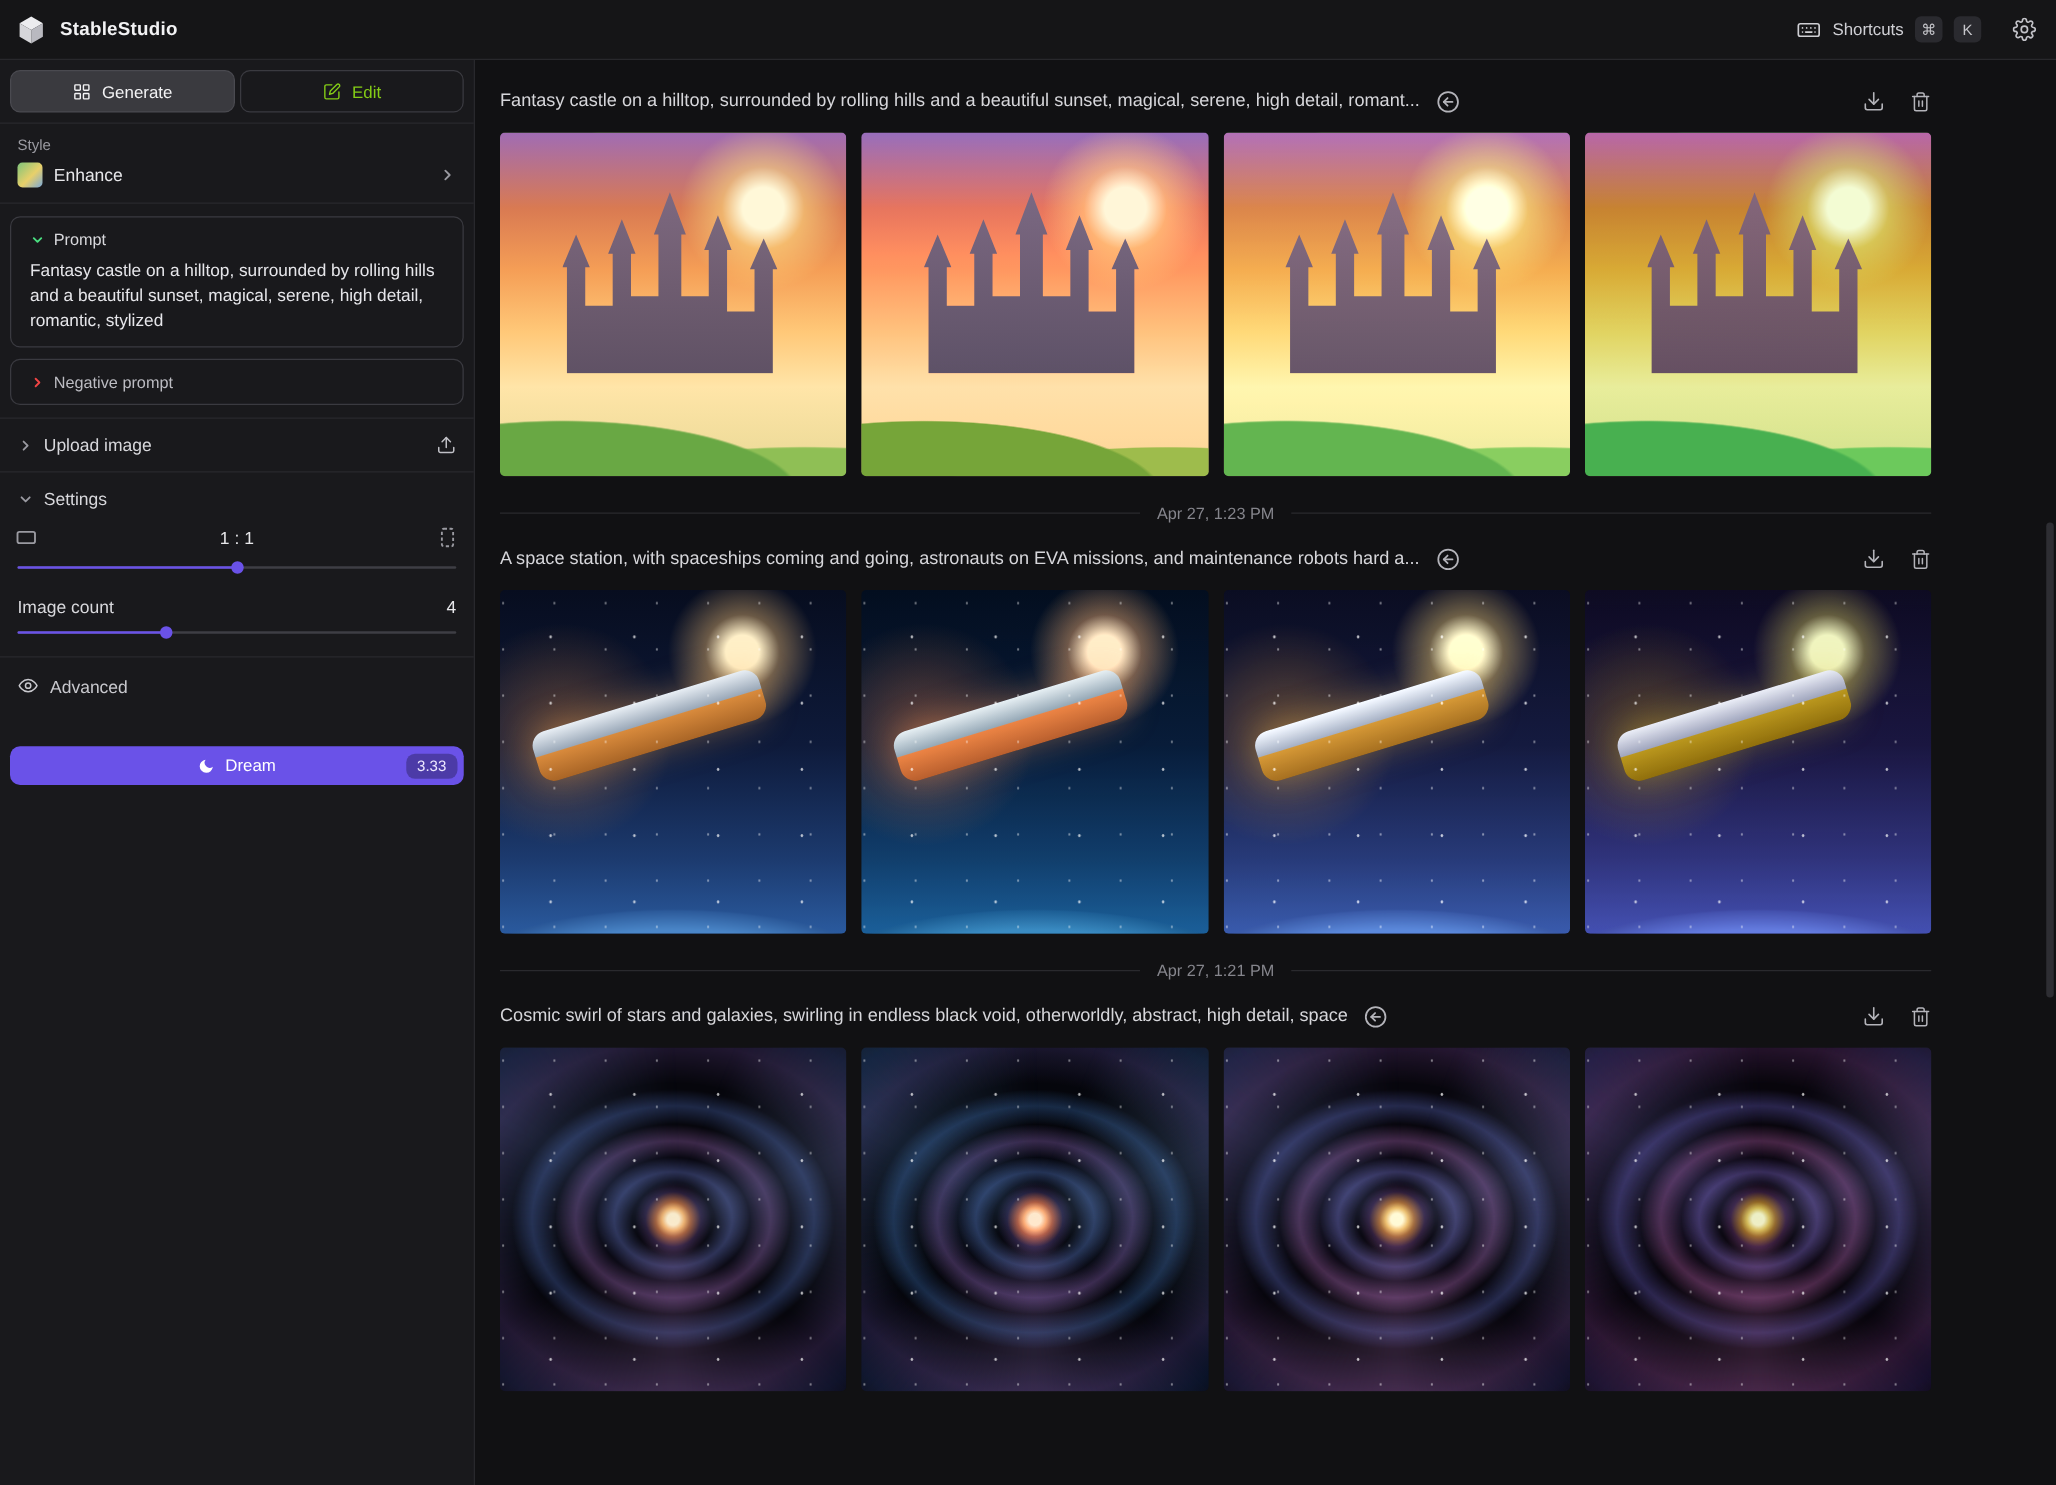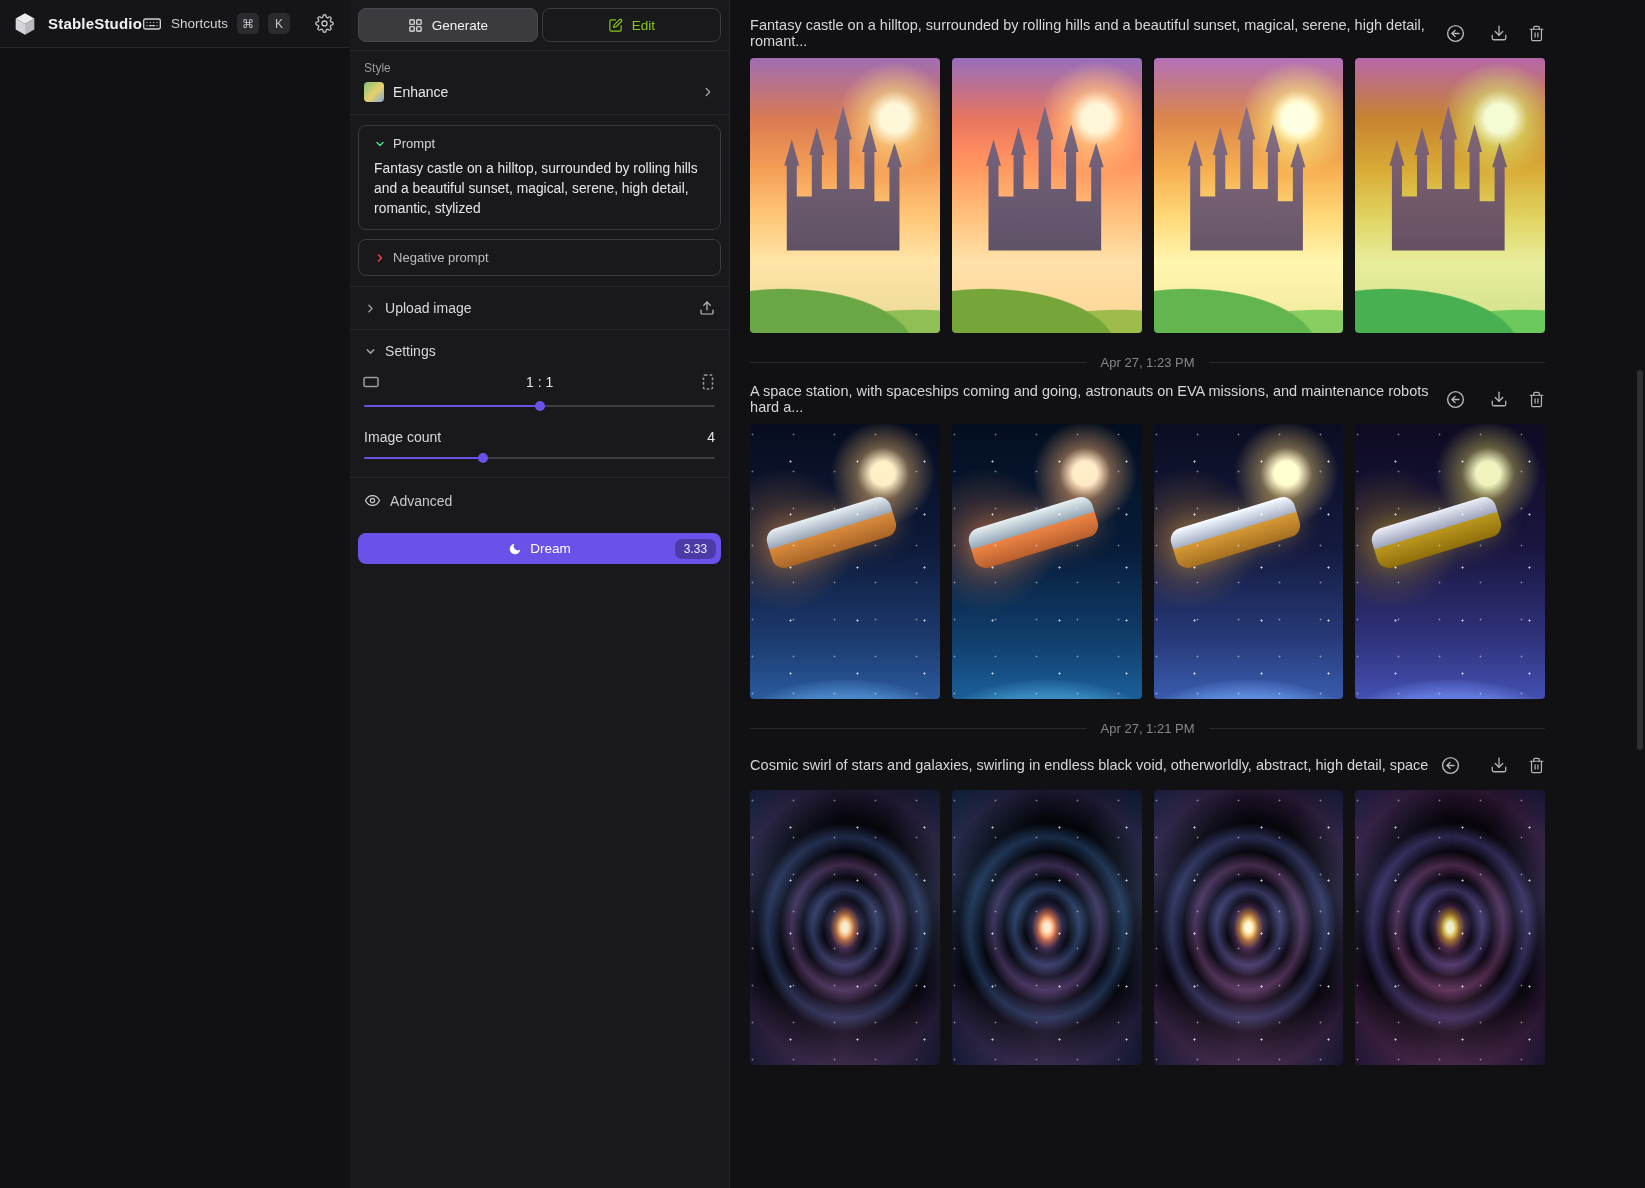--- a/index.html
+++ b/index.html
@@ -1,20 +1,20 @@
 <!DOCTYPE html>
 <html style="--accent: #6a52e8; --green: #4ade80; --red: #ef4444;"><head>
 <meta charset="utf-8">
 <style>
   html,body{width:1645px;height:1188px;margin:0;overflow:hidden;background:#111113;
     font-family:"Liberation Sans","DejaVu Sans",sans-serif;}
   *{box-sizing:border-box}
   :root{--accent:#6a52e8;--green:#4ade80;--red:#ef4444;--border:#28282c;
     --txt:#e7e7ea;--txt2:#cfcfd4;--txt3:#9a9aa1;--txt4:#85858c;}
-  .app{display:flex;width:1645px;height:1188px}
+  .app{display:flex;flex-direction:column;width:1645px;height:1188px}
 
   
   .topbar{height:48px;flex:0 0 48px;display:flex;align-items:center;padding:0 16px 0 12px;
     background:#151517;border-bottom:1px solid var(--border);}
   .brand{display:flex;align-items:center;gap:10px}
   .brand .title{font-size:15px;font-weight:700;color:#f2f2f4;letter-spacing:.2px}
   .topbar-right{margin-left:auto;display:flex;align-items:center;gap:9px;color:var(--txt2)}
   .shortcuts{display:flex;align-items:center;gap:9px;background:none;border:none;color:var(--txt2);
     font-size:13.5px;cursor:pointer;font-family:inherit;padding:0}
   .kbd{display:inline-flex;min-width:22px;height:21px;align-items:center;justify-content:center;
@@ -58,21 +58,21 @@
   .slider{position:relative;height:14px;margin:6px 14px 0;cursor:pointer}
   .slider .track{position:absolute;left:0;right:0;top:6px;height:2px;background:#3e3e44;border-radius:1px}
   .slider .slider-fill{position:absolute;left:0;top:6px;height:2px;background:var(--accent);border-radius:1px}
   .slider .slider-thumb{position:absolute;top:2px;width:10px;height:10px;border-radius:50%;
     background:var(--accent);transform:translateX(-5px)}
   .count-row{display:flex;align-items:flex-start;justify-content:space-between;padding:16px 14px 0}
   .count-row .lbl{font-size:14px;color:#d8d8dc}
   .count-row .val{font-size:14px;color:var(--txt)}
   .advanced-row{display:flex;align-items:center;gap:9px;padding:14px;cursor:pointer;color:#c8c8cd}
   .advanced-row .lbl{font-size:14px}
-  .dream-btn{position:relative;margin:10px 8px;height:31px;border:none;border-radius:8px;cursor:pointer;
+  .dream-btn{position:relative;margin:26px 8px;height:31px;border:none;border-radius:8px;cursor:pointer;
     background:var(--accent);color:#fff;font-size:13.5px;font-family:inherit;
     display:flex;align-items:center;justify-content:center;gap:8px}
   .dream-cost{position:absolute;right:5px;top:50%;transform:translateY(-50%);
     background:rgba(0,0,0,.28);border-radius:7px;padding:3px 9px;font-size:12px;color:#eee9ff}
 
   
   .group-header{display:flex;align-items:center;gap:12px;height:26px;margin:6px 0 12px}
   .gprompt{font-size:14.5px;color:#d6d6da}
   .icon-btn{background:none;border:none;padding:0;cursor:pointer;color:#b4b4ba;display:flex}
   .spacer{flex:1}

